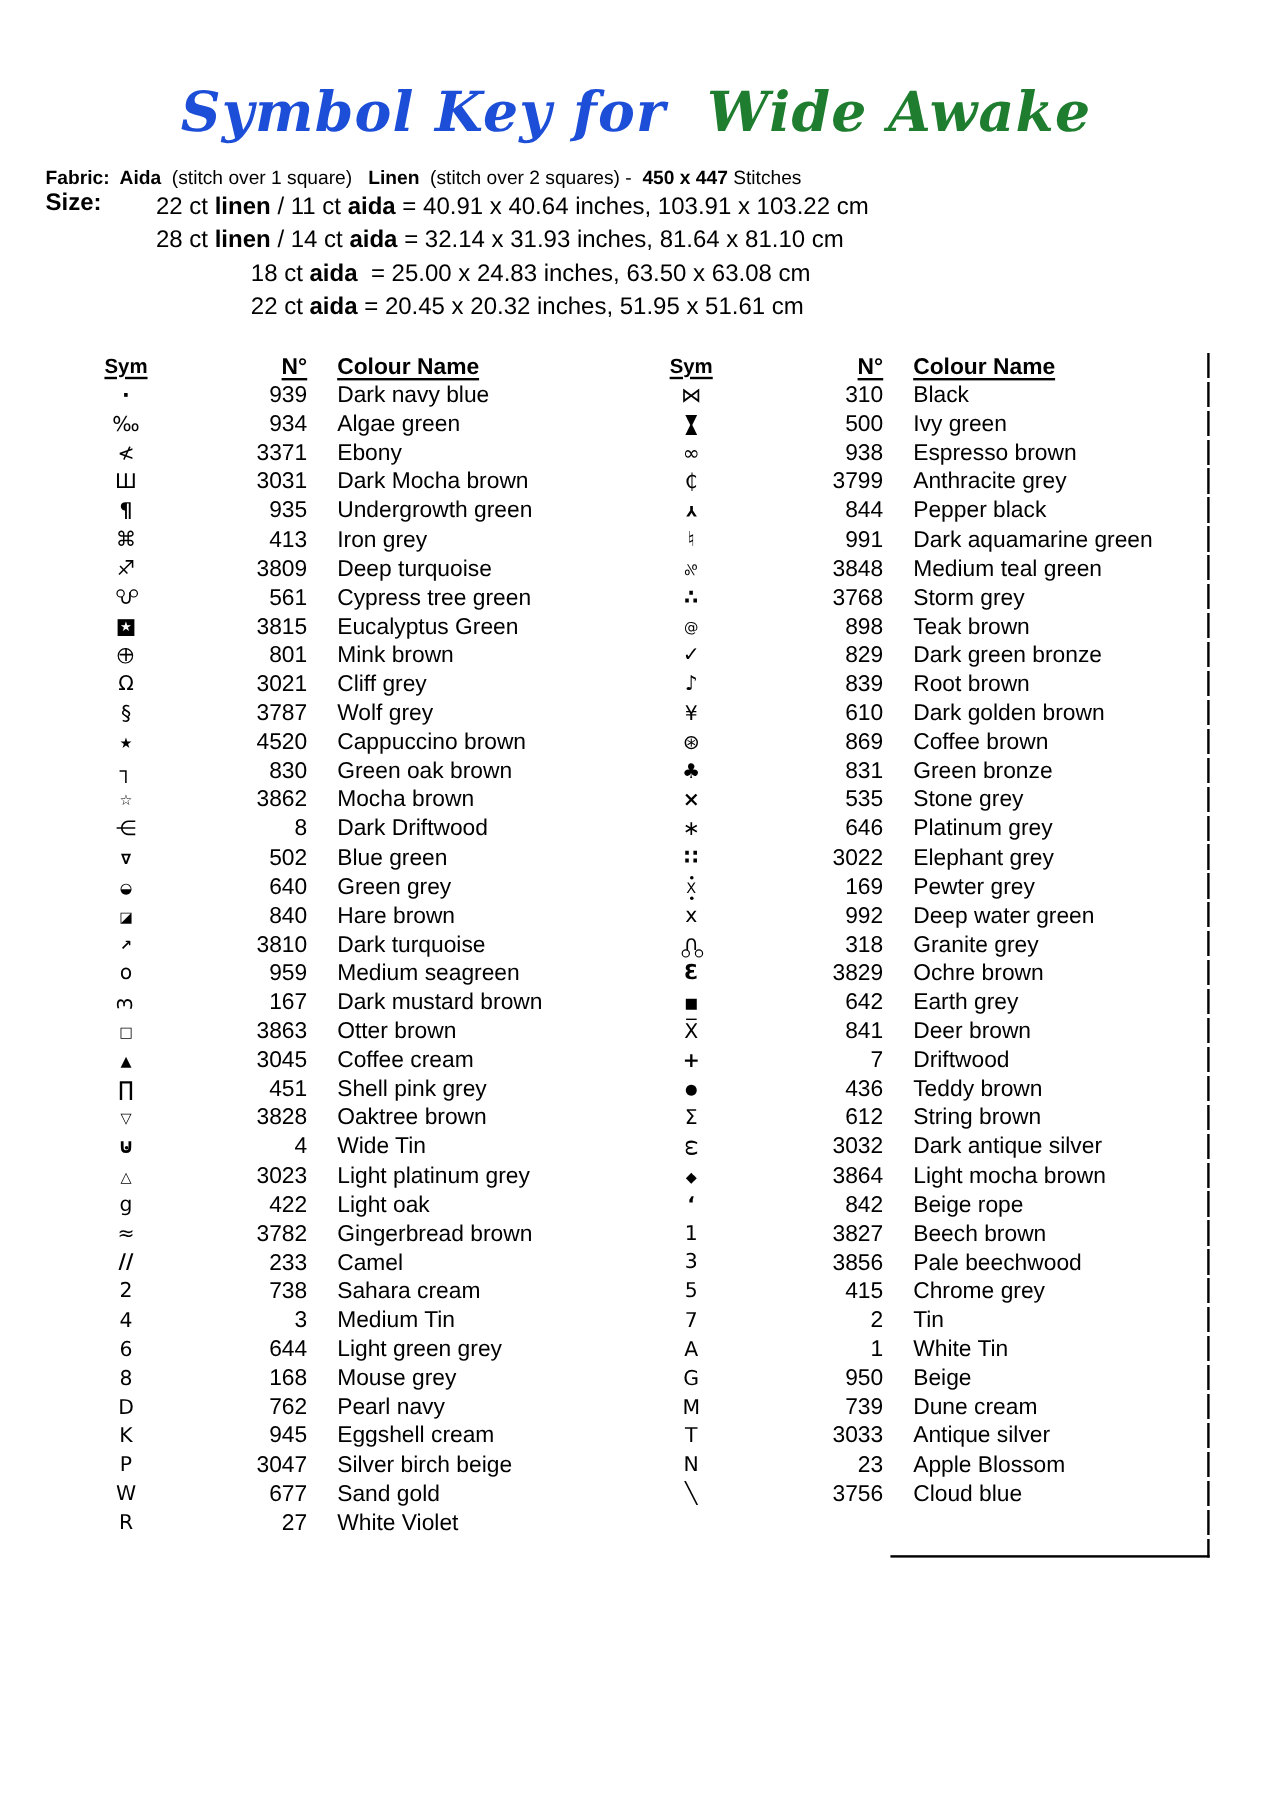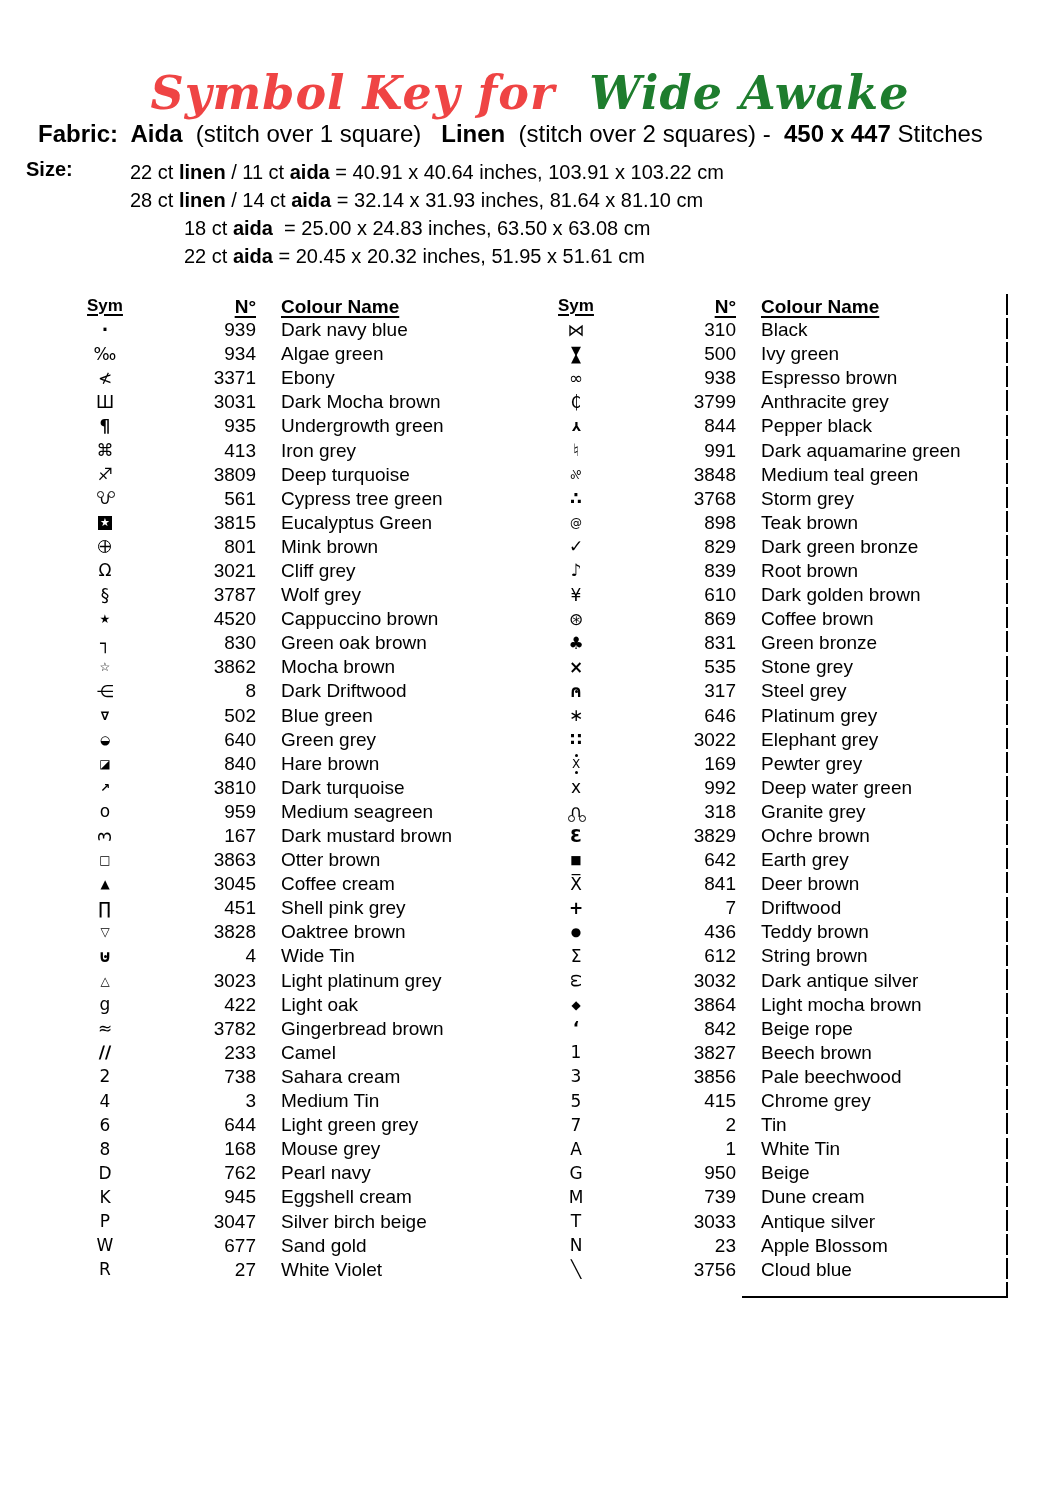--- a/index.html
+++ b/index.html
@@ -5,25 +5,25 @@
   html,body{margin:0;padding:0;background:#fff;}
   body{width:1060px;height:1500px;position:relative;font-family:"Liberation Sans",sans-serif;color:#000;overflow:hidden;}
   .page{position:absolute;inset:0;background:#fff;}
 
   
   .title{position:absolute;top:66px;left:0;right:0;text-align:center;
          font-family:"DejaVu Serif",serif;font-style:italic;font-weight:bold;
          font-size:46px;letter-spacing:1px;white-space:pre;}
 
   
-  .fabric{position:absolute;left:38px;top:120px;font-size:24px;white-space:pre;}
-  .size-label{position:absolute;left:26px;top:158px;font-size:20px;font-weight:bold;}
+  .fabric{position:absolute;left:38px;top:140px;font-size:16px;white-space:pre;}
+  .size-label{position:absolute;left:38px;top:158px;font-size:20px;font-weight:bold;}
   .size-lines{position:absolute;left:130px;top:158px;font-size:20px;}
   .size-line{height:28px;line-height:28px;white-space:pre;}
-  .size-line.deep{margin-left:54px;}
+  .size-line.deep{margin-left:79px;}
 
   
   .col{position:absolute;top:294px;}
   .c0{left:75px;}
   .c1{left:546px;}
   .hdr{display:flex;align-items:flex-end;height:24px;font-size:19px;font-weight:bold;}
   .u{text-decoration:underline;text-decoration-thickness:2px;text-underline-offset:3px;}
   .rows .row{display:flex;align-items:center;height:24.1px;font-size:19px;}
   .cell{display:block;}
   .sym{width:60px;text-align:center;position:relative;font-family:"DejaVu Sans",sans-serif;
@@ -55,21 +55,21 @@
   
   .vrule{position:absolute;left:1006px;top:294px;width:2px;height:1004px;
          background:repeating-linear-gradient(180deg,#000 0 21px,transparent 21px 24.1px);}
   .hrule{position:absolute;left:742px;top:1296px;width:266px;height:2px;background:#000;}
 </style>
 </head>
 <body>
 
 <div class="page">
 
-  <div class="title"><span style="color: #ef4444;">Symbol Key for </span><span style="color: rgb(30, 125, 46); text-align: right;"> Wide Awake</span></div>
+  <div class="title"><span style="color: #1d4ed8;">Symbol Key for </span><span style="color: rgb(30, 125, 46); text-align: right;"> Wide Awake</span></div>
 
   <div class="fabric"><span style="font-weight: bold;">Fabric:  </span><span style="font-weight: bold;">Aida</span><span>  (stitch over 1 square)   </span><span style="font-weight: bold;">Linen</span><span>  (stitch over 2 squares) - </span><span style="font-weight: bold;"> 450 x 447</span><span> Stitches</span></div>
 
   <div class="size-label">Size:</div>
   <div class="size-lines">
       <div class="size-line"><span>22 ct </span><span style="font-weight: bold;">linen</span><span> / 11 ct </span><span style="font-weight: bold;">aida</span><span> = 40.91 x 40.64 inches, 103.91 x 103.22 cm</span></div>
       <div class="size-line"><span>28 ct </span><span style="font-weight: bold;">linen</span><span> / 14 ct </span><span style="font-weight: bold;">aida</span><span> = 32.14 x 31.93 inches, 81.64 x 81.10 cm</span></div>
       <div class="size-line deep"><span>18 ct </span><span style="font-weight: bold;">aida</span><span>  = 25.00 x 24.83 inches, 63.50 x 63.08 cm</span></div>
       <div class="size-line deep"><span>22 ct </span><span style="font-weight: bold;">aida</span><span> = 20.45 x 20.32 inches, 51.95 x 51.61 cm</span></div>
     </div>
@@ -482,28 +482,20 @@
         </div>
         <div class="row">
           <span class="cell sym">
             <span class="g b">×</span>
           </span>
           <span class="cell num">535</span>
           <span class="cell name">Stone grey</span>
         </div>
         <div class="row">
           <span class="cell sym">
-            <span class="g b">∩</span>
-            <span class="ov dot"></span>
-          </span>
-          <span class="cell num">317</span>
-          <span class="cell name">Steel grey</span>
-        </div>
-        <div class="row">
-          <span class="cell sym">
             <span class="g">∗</span>
           </span>
           <span class="cell num">646</span>
           <span class="cell name">Platinum grey</span>
         </div>
         <div class="row">
           <span class="cell sym">
             <span class="g b">∷</span>
           </span>
           <span class="cell num">3022</span>

